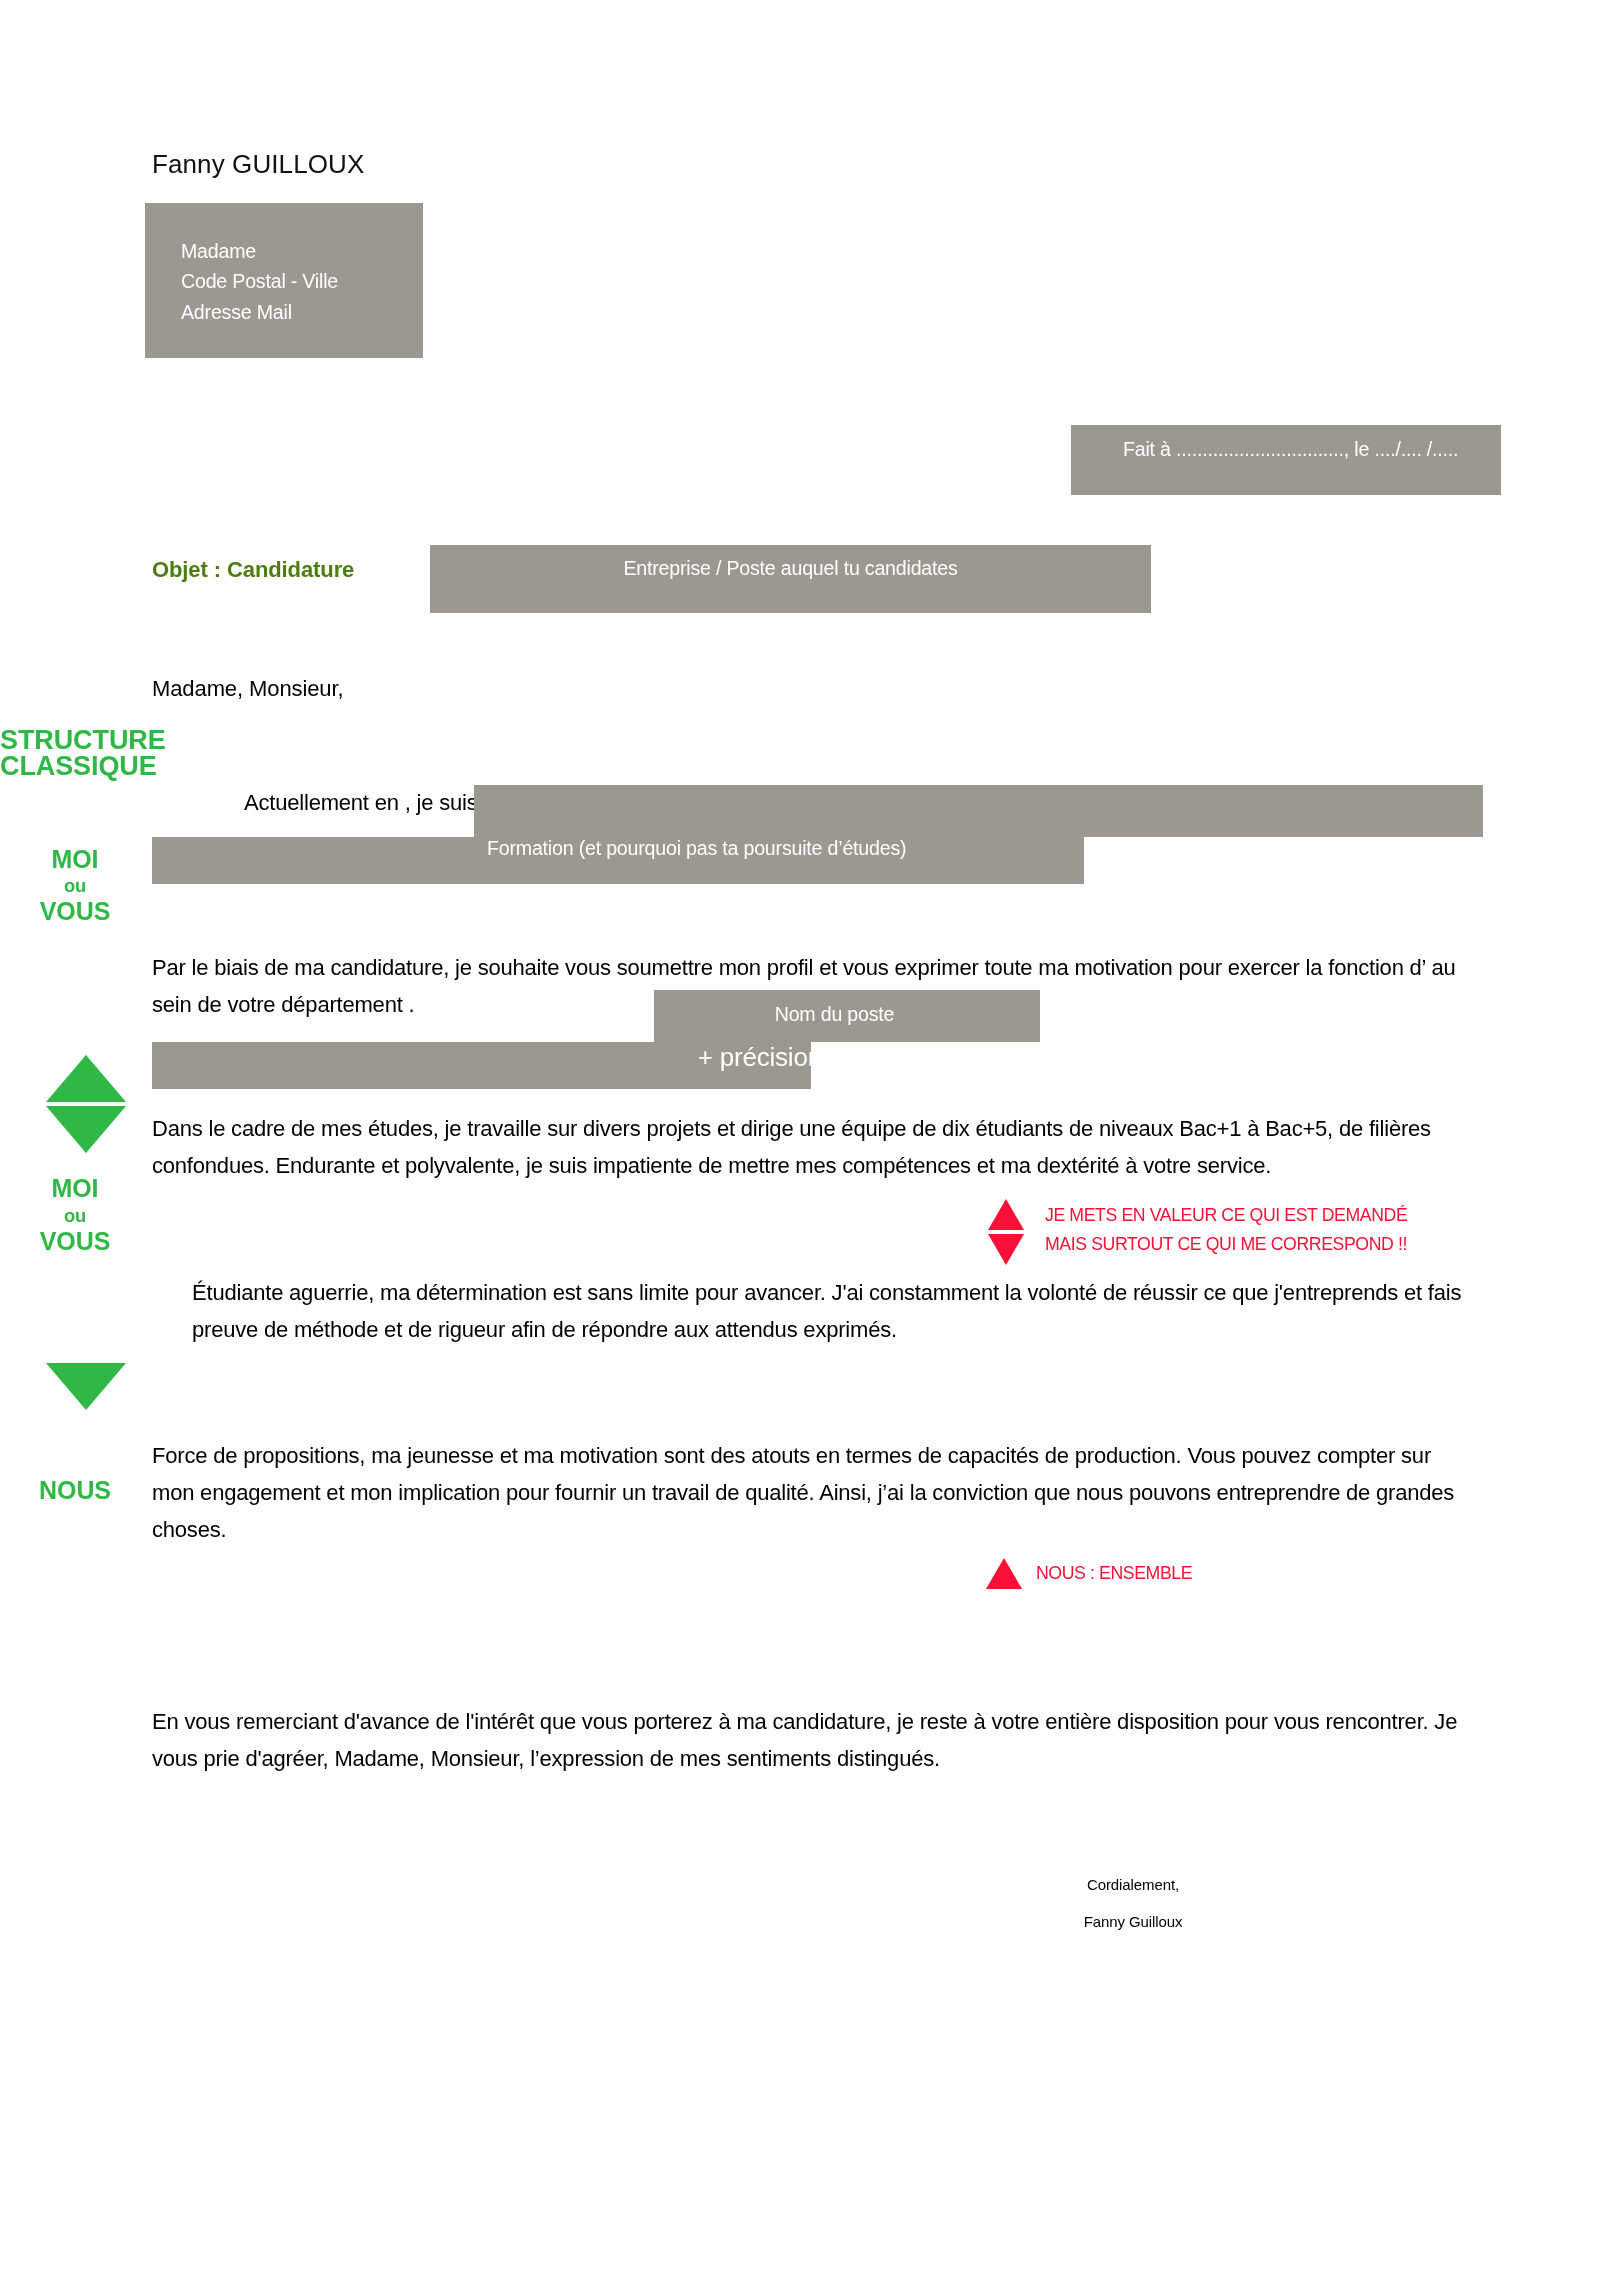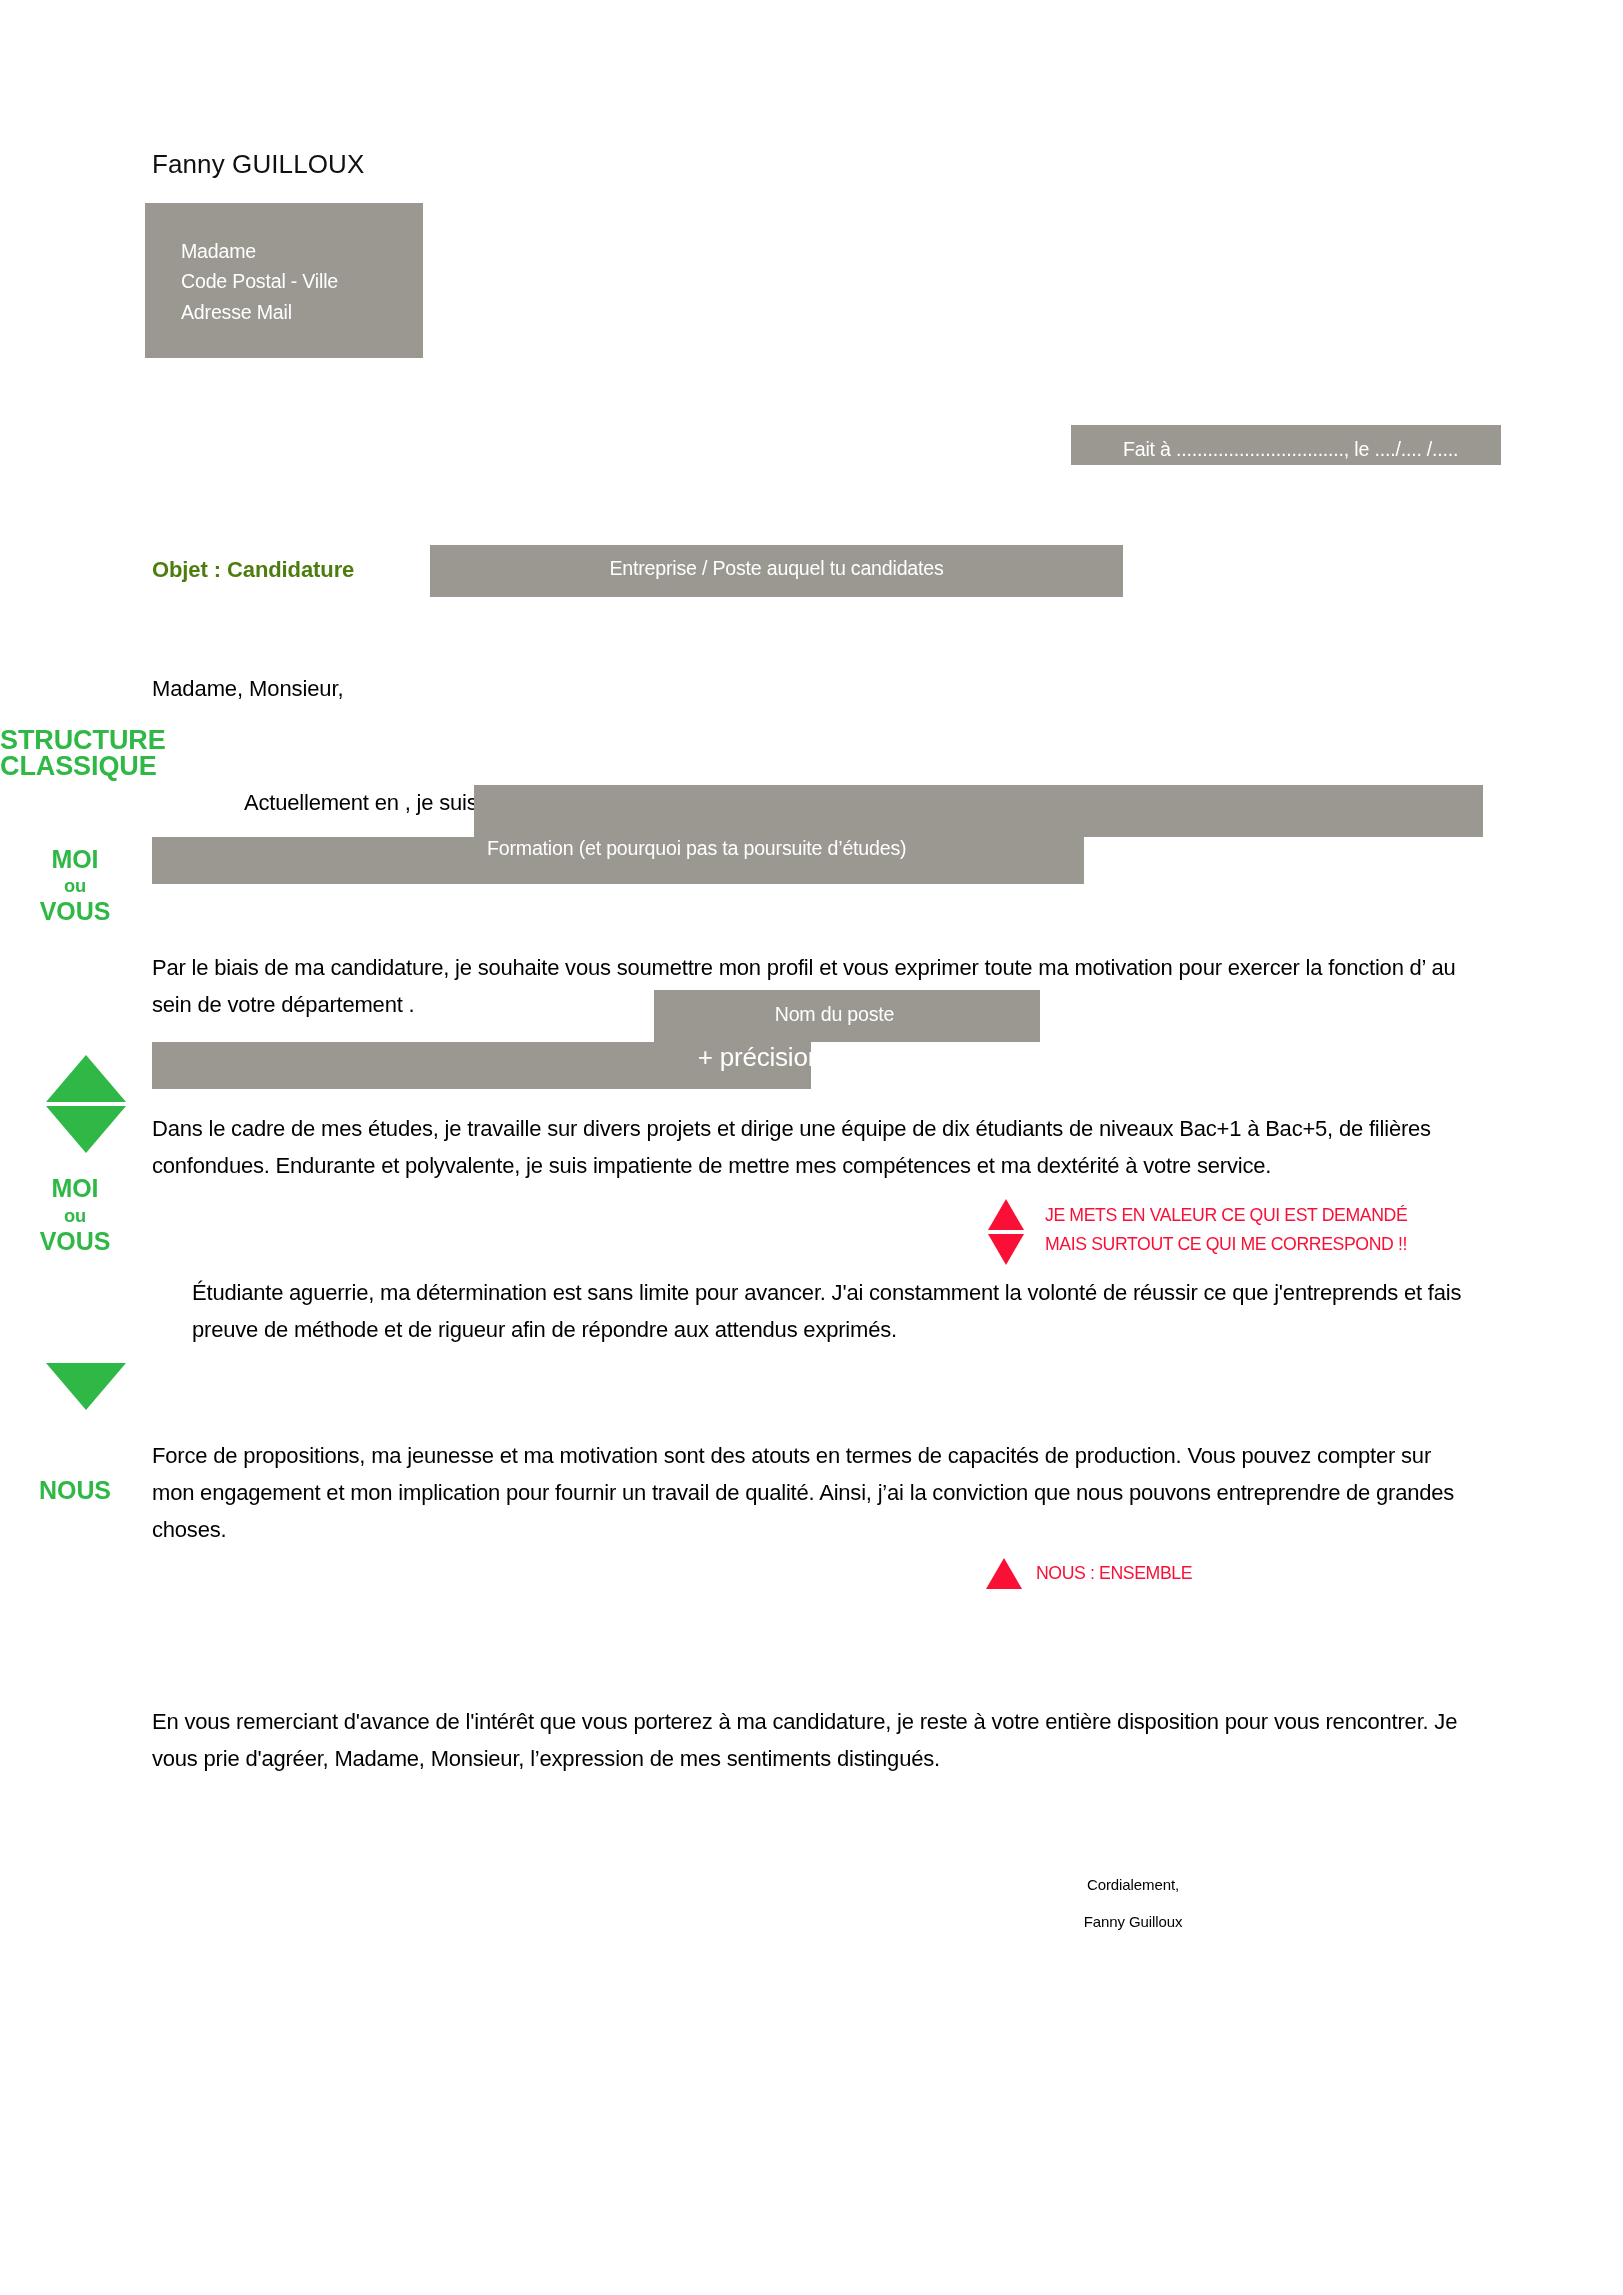--- a/index.html
+++ b/index.html
@@ -38,21 +38,21 @@
     font-size: 19.6px;
     letter-spacing: -0.2px;
   }
   #sender-address-box .l1 { top: 37px; }
   #sender-address-box .l2 { top: 67px; }
   #sender-address-box .l3 { top: 98px; }
 
   
   #date-box {
     left: 1071px; top: 425px;
-    width: 430px; height: 40px;
+    width: 430px; height: 70px;
     background: #9b9892;
   }
   #date-box .date-text {
     position: absolute;
     left: 52px; top: 13px;
     color: #ffffff;
     font-size: 19.6px;
     letter-spacing: -0.2px;
     white-space: nowrap;
   }
@@ -60,22 +60,23 @@
   
   #objet-label {
     left: 152px; top: 557px;
     font-size: 22px;
     font-weight: bold;
     color: #4d7c0f;
     letter-spacing: -0.1px;
   }
   #objet-box {
     left: 430px; top: 545px;
-    width: 693px; height: 52px;
-    background: #9b9892;
+    width: 693px; height: 68px;
+    background: #9b9892;
+    padding-left: 28px;
   }
   #objet-box .objet-text {
     position: absolute;
     left: 0; right: 0; top: 12.4px;
     text-align: center;
     color: #ffffff;
     font-size: 19.6px;
     letter-spacing: -0.2px;
   }
 

